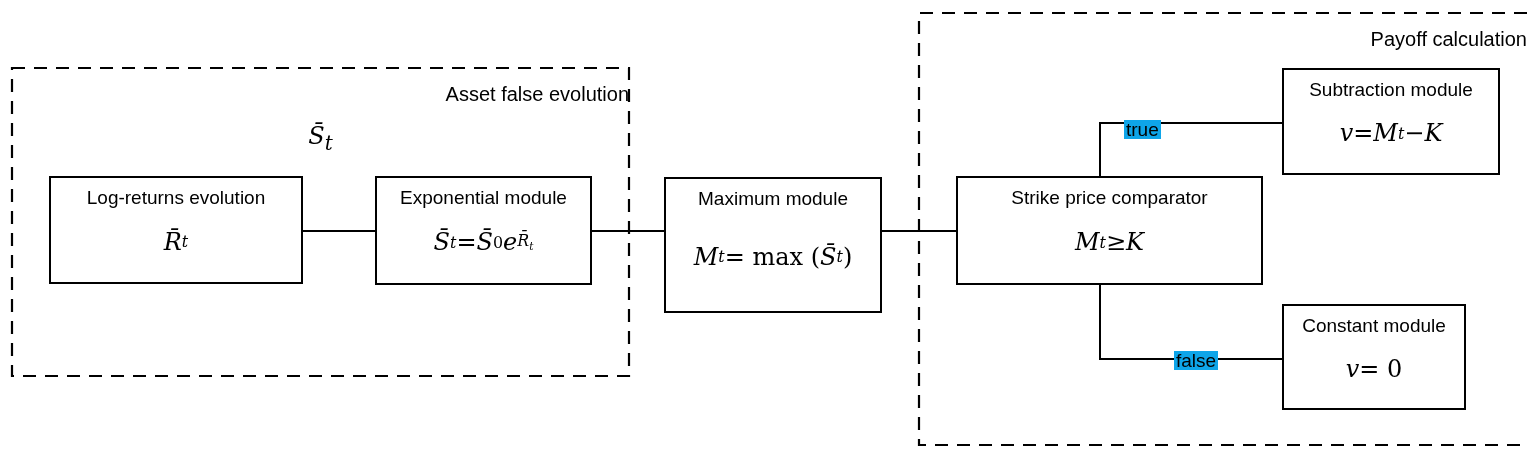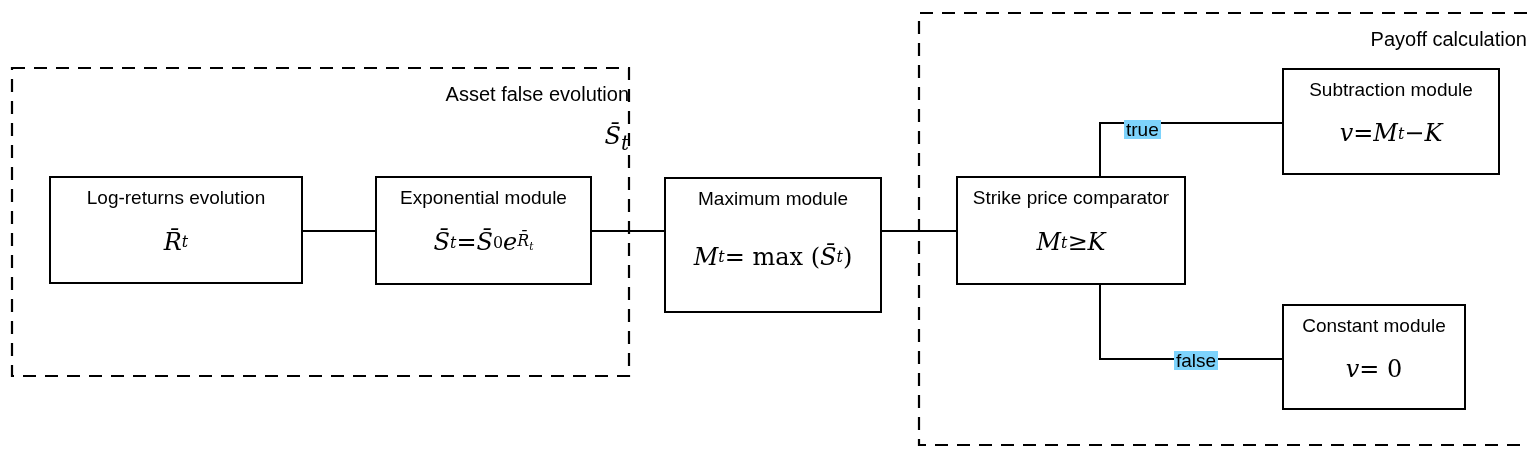--- a/index.html
+++ b/index.html
@@ -16,21 +16,21 @@
 
   .group-title {
     position: absolute;
     text-align: right;
     font-size: 20px;
     color: #000000;
     white-space: nowrap;
   }
   .group-annotation {
     position: absolute;
-    text-align: right;
+    text-align: center;
     font-family: "DejaVu Serif", serif;
     font-size: 24px;
     white-space: nowrap;
   }
   .node {
     position: absolute;
     box-sizing: border-box;
     border: 2px solid #000000;
     background: #ffffff;
     display: flex;
@@ -49,31 +49,31 @@
     justify-content: center;
     padding-bottom: 8px;
     font-family: "DejaVu Serif", serif;
     font-size: 24px;
     white-space: nowrap;
   }
   .node-formula sub { font-size: 66%; }
   .node-formula sup { font-size: 66%; }
   .edge-label {
     position: absolute;
-    background: #7dd3fc;
+    background: #0ea5e9;
     font-size: 19px;
     line-height: 19px;
     padding: 0 2px;
     white-space: nowrap;
   }
   
   #node-log        { left: 49px;   top: 176px; width: 254px; height: 108px; }
   #node-exp        { left: 375px;  top: 176px; width: 217px; height: 109px; align-items: center; }
   #node-max        { left: 664px;  top: 177px; width: 218px; height: 136px; }
-  #node-strike     { left: 956px;  top: 176px; width: 230px; height: 109px; }
+  #node-strike     { left: 956px;  top: 176px; width: 307px; height: 109px; }
   #node-sub        { left: 1282px; top: 68px;  width: 218px; height: 107px; }
   #node-const      { left: 1282px; top: 304px; width: 184px; height: 106px; }
 
   #title-asset  { left: 12px;  width: 617px; top: 83px; }
   #title-payoff { left: 919px; width: 608px; top: 28px; }
   #annot-st     { left: 12px;  width: 617px; top: 122px; }
 
   #label-true  { left: 1124px; top: 120px; }
   #label-false { left: 1174px; top: 351px; }
 </style>

